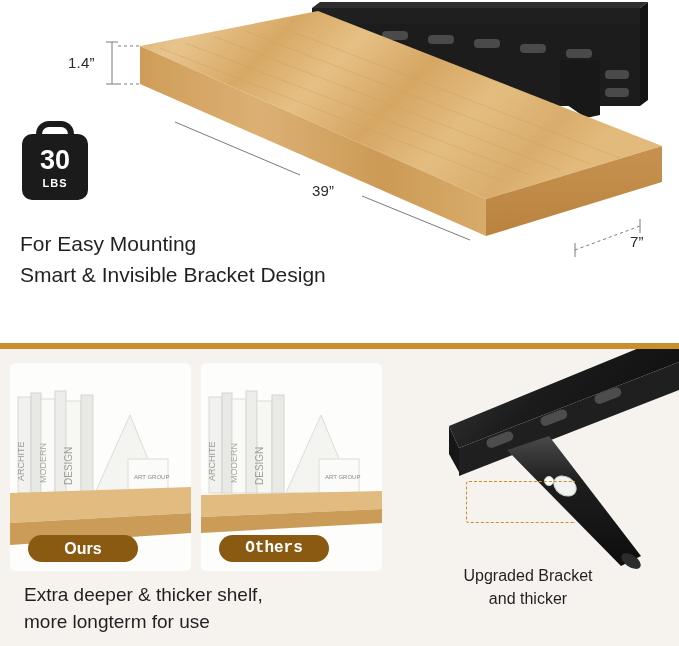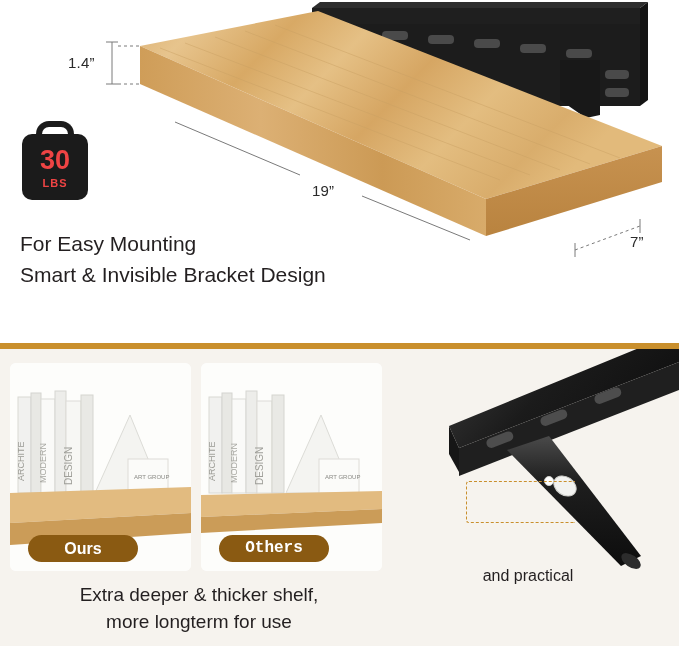--- a/index.html
+++ b/index.html
@@ -17,21 +17,21 @@
   #top-panel{top:0;height:343px;background:#ffffff;overflow:hidden;}
   .dim-label{
     position:absolute;font-size:15px;color:#2a2a2a;letter-spacing:.2px;
     white-space:nowrap;
   }
 
   
   .weight-badge{
     position:absolute;left:22px;top:134px;width:66px;height:66px;
     background:#1b1b1b;border-radius:10px;
-    color:#ef4444;text-align:center;
+    color:#ffffff;text-align:center;
   }
   .weight-badge .handle{
     position:absolute;left:50%;top:-13px;transform:translateX(-50%);
     width:26px;height:22px;border:6px solid #1b1b1b;border-bottom:none;
     border-radius:13px 13px 0 0;
   }
   .weight-badge .num{
     display:block;font-size:27px;font-weight:bold;line-height:1;padding-top:13px;
   }
   .weight-badge .unit{
@@ -62,21 +62,21 @@
   .pill{
     position:absolute;top:186px;
     width:110px;height:27px;border-radius:14px;
     background:#8a5a12;color:#ffffff;
     font-size:16px;font-weight:bold;line-height:27px;text-align:center;
   }
   #pill-ours{left:28px;}
   #pill-others{left:219px;font-family:Liberation Mono, monospace;}
 
   .bottom-caption{
-    position:absolute;left:24px;top:232px;width:350px;text-align:center;
+    position:absolute;left:24px;top:232px;width:350px;text-align:left;
     font-size:19px;line-height:27px;color:#231f20;
   }
 
   .bracket-caption{
     position:absolute;left:398px;top:215px;width:260px;text-align:center;
     font-size:16px;line-height:23px;color:#231f20;
   }
 
   .dash-box{
     position:absolute;left:466px;top:132px;width:108px;height:40px;
@@ -157,21 +157,21 @@
       <line x1="362" y1="196" x2="470" y2="240" stroke-dasharray="0"></line>
 
       <line x1="575" y1="250" x2="640" y2="226" stroke-dasharray="3,3"></line>
       <line x1="575" y1="243" x2="575" y2="257"></line>
       <line x1="640" y1="219" x2="640" y2="233"></line>
     </g>
   </svg>
 
   <span class="dim-label" style="left:68px;top:54px;">1.4”</span>
 
-  <span class="dim-label" style="left:312px;top:182px;">19”</span>
+  <span class="dim-label" style="left:312px;top:182px;">39”</span>
 
   <span class="dim-label" style="left:630px;top:233px;">7”</span>
 
   <div class="weight-badge">
     <span class="handle"></span>
     <span class="num">30</span>
     <span class="unit">LBS</span>
   </div>
 
   <div class="headline">
@@ -268,15 +268,16 @@
     <polygon points="118,106 160,92 252,212 232,222" fill="url(#rodGrad)"></polygon>
     <ellipse cx="242" cy="217" rx="11" ry="6" fill="#2c2c2c" transform="rotate(34 242 217)"></ellipse>
 
     <ellipse cx="176" cy="142" rx="12" ry="9" fill="#f2f2f0" stroke="#cfcfcb" transform="rotate(34 176 142)"></ellipse>
     <circle cx="160" cy="137" r="4.5" fill="#ffffff" stroke="#d4d4d0"></circle>
   </svg>
 
   <div class="dash-box"></div>
 
   <div class="bracket-caption">
-    <div>and practical</div>
+    <div>Upgraded Bracket</div>
+    <div>and thicker</div>
   </div>
 </div>
 
 </body></html>

